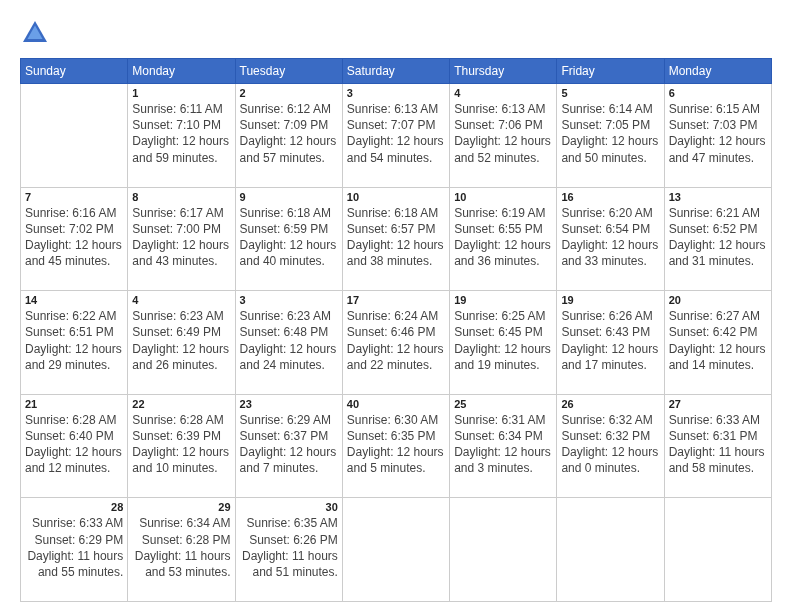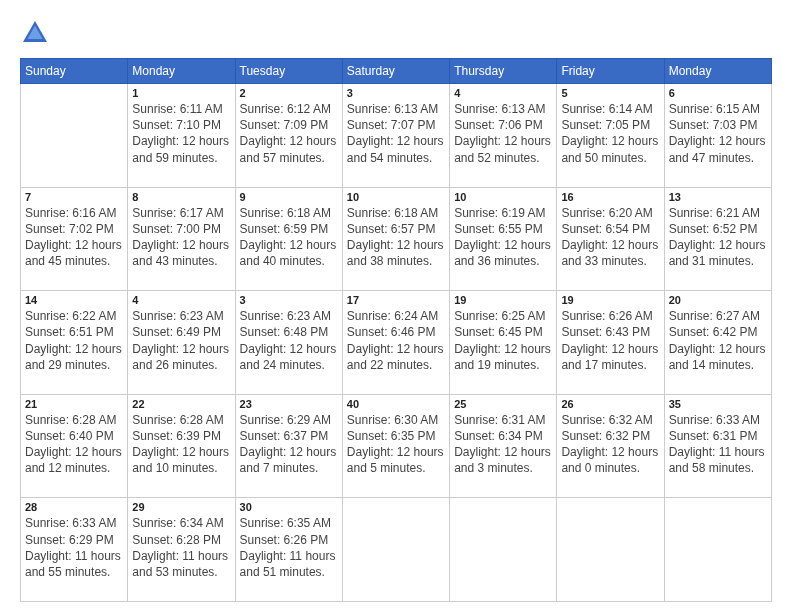--- a/index.html
+++ b/index.html
@@ -87,21 +87,21 @@
       display: block;
       margin-bottom: 2px;
     }
     .day-info {
       color: #444;
       font-size: 12px;
       line-height: 1.35;
     }
     .empty { background: #fff; }
     .week-row td { height: 80px; }
-    .last-row td { height: 75px; }
+    .last-row td { height: 75px; text-align: right; }
   </style>
 </head>
 <body>
 
 <div class="page">
   <div class="header">
     <div class="logo">
       <svg class="logo-icon" viewBox="0 0 40 40">
         <polygon points="20,4 36,32 4,32" fill="#3a6bc4"></polygon>
         <polygon points="20,10 30,28 10,28" fill="#6a9fe8"></polygon>
@@ -236,21 +236,21 @@
           </td>
           <td>
             <span class="day-num">25</span>
             <div class="day-info">Sunrise: 6:31 AM<br>Sunset: 6:34 PM<br>Daylight: 12 hours<br>and 3 minutes.</div>
           </td>
           <td>
             <span class="day-num">26</span>
             <div class="day-info">Sunrise: 6:32 AM<br>Sunset: 6:32 PM<br>Daylight: 12 hours<br>and 0 minutes.</div>
           </td>
           <td>
-            <span class="day-num">35</span>
+            <span class="day-num">27</span>
             <div class="day-info">Sunrise: 6:33 AM<br>Sunset: 6:31 PM<br>Daylight: 11 hours<br>and 58 minutes.</div>
           </td>
         </tr>
         <tr class="last-row">
           <td>
             <span class="day-num">28</span>
             <div class="day-info">Sunrise: 6:33 AM<br>Sunset: 6:29 PM<br>Daylight: 11 hours<br>and 55 minutes.</div>
           </td>
           <td>
             <span class="day-num">29</span>

